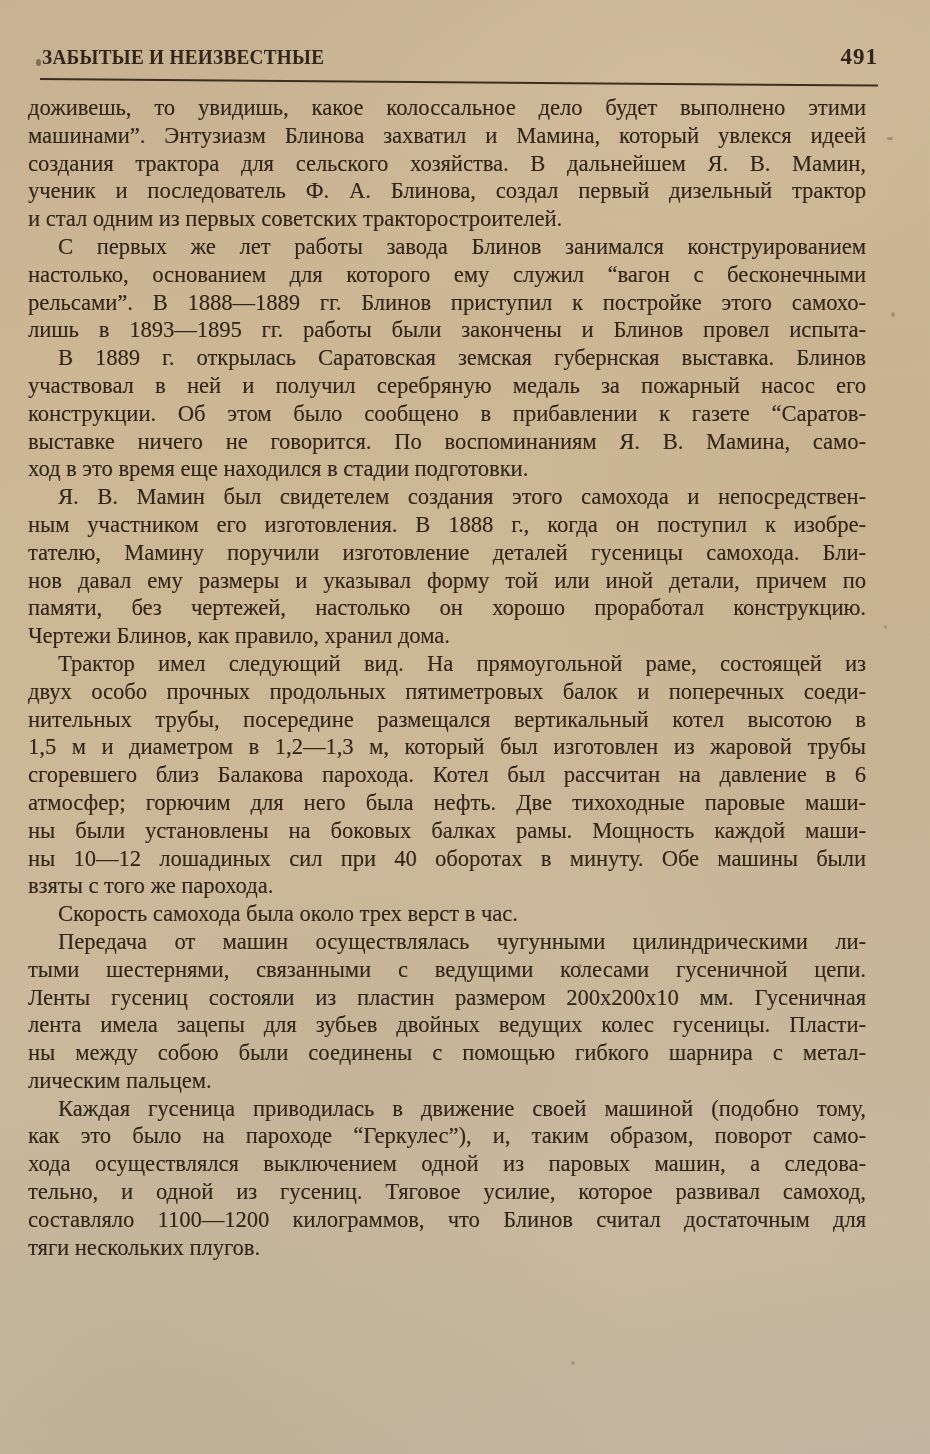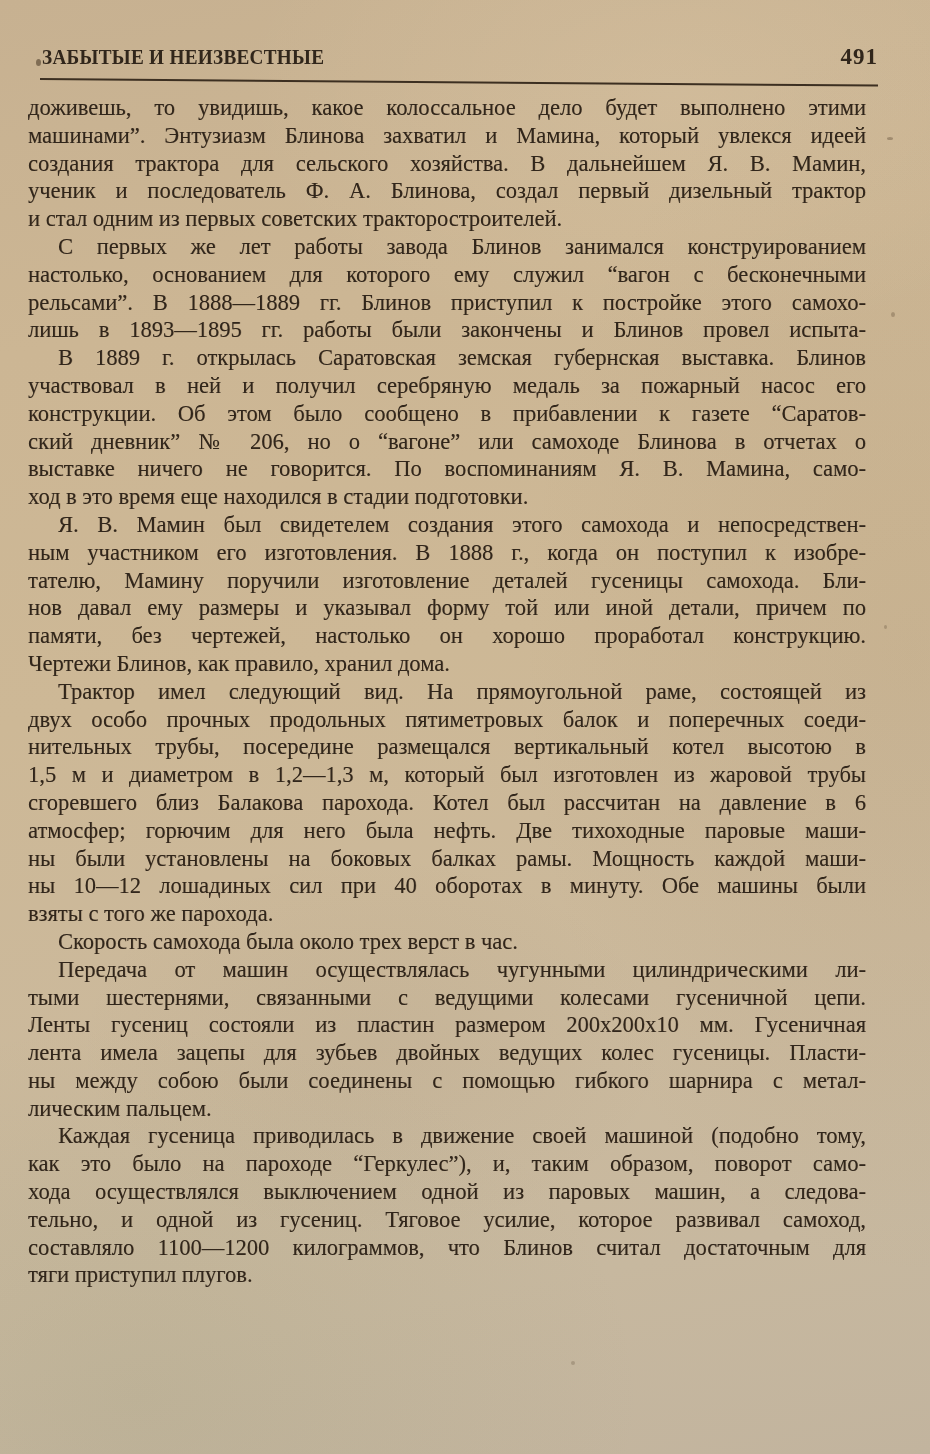--- a/index.html
+++ b/index.html
@@ -101,21 +101,20 @@
       <div class="para indent">
         <div class="line">С первых же лет работы завода Блинов занимался конструированием</div>
         <div class="line">настолько, основанием для которого ему служил “вагон с бесконечными</div>
         <div class="line">рельсами”. В 1888—1889 гг. Блинов приступил к постройке этого самохо-</div>
         <div class="line">лишь в 1893—1895 гг. работы были закончены и Блинов провел испыта-</div>
       </div>
       <div class="para indent">
         <div class="line">В 1889 г. открылась Саратовская земская губернская выставка. Блинов</div>
         <div class="line">участвовал в ней и получил серебряную медаль за пожарный насос его</div>
         <div class="line">конструкции. Об этом было сообщено в прибавлении к газете “Саратов-</div>
-        <div class="line">ский дневник” № 206, но о “вагоне” или самоходе Блинова в отчетах о</div>
         <div class="line">выставке ничего не говорится. По воспоминаниям Я. В. Мамина, само-</div>
         <div class="line last">ход в это время еще находился в стадии подготовки.</div>
       </div>
       <div class="para indent">
         <div class="line">Я. В. Мамин был свидетелем создания этого самохода и непосредствен-</div>
         <div class="line">ным участником его изготовления. В 1888 г., когда он поступил к изобре-</div>
         <div class="line">тателю, Мамину поручили изготовление деталей гусеницы самохода. Бли-</div>
         <div class="line">нов давал ему размеры и указывал форму той или иной детали, причем по</div>
         <div class="line">памяти, без чертежей, настолько он хорошо проработал конструкцию.</div>
         <div class="line last">Чертежи Блинов, как правило, хранил дома.</div>
@@ -141,21 +140,21 @@
         <div class="line">лента имела зацепы для зубьев двойных ведущих колес гусеницы. Пласти-</div>
         <div class="line">ны между собою были соединены с помощью гибкого шарнира с метал-</div>
         <div class="line last">лическим пальцем.</div>
       </div>
       <div class="para indent">
         <div class="line">Каждая гусеница приводилась в движение своей машиной (подобно тому,</div>
         <div class="line">как это было на пароходе “Геркулес”), и, таким образом, поворот само-</div>
         <div class="line">хода осуществлялся выключением одной из паровых машин, а следова-</div>
         <div class="line">тельно, и одной из гусениц. Тяговое усилие, которое развивал самоход,</div>
         <div class="line">составляло 1100—1200 килограммов, что Блинов считал достаточным для</div>
-        <div class="line last">тяги приступил плугов.</div>
+        <div class="line last">тяги нескольких плугов.</div>
       </div>
     </div>
 
   <div class="speck" style="left:36px; top:59px; width:5px; height:7px;"></div>
   <div class="speck" style="left:887px; top:137px; width:6px; height:3px; opacity:.6;"></div>
   <div class="speck" style="left:891px; top:312px; width:4px; height:5px; opacity:.5;"></div>
   <div class="speck" style="left:884px; top:625px; width:3px; height:4px; opacity:.45;"></div>
   <div class="speck" style="left:578px; top:964px; width:4px; height:4px; opacity:.55;"></div>
   <div class="speck" style="left:31px; top:1020px; width:3px; height:9px; border-radius:2px; opacity:.5;"></div>
   <div class="speck" style="left:571px; top:1361px; width:4px; height:4px; opacity:.4;"></div>

